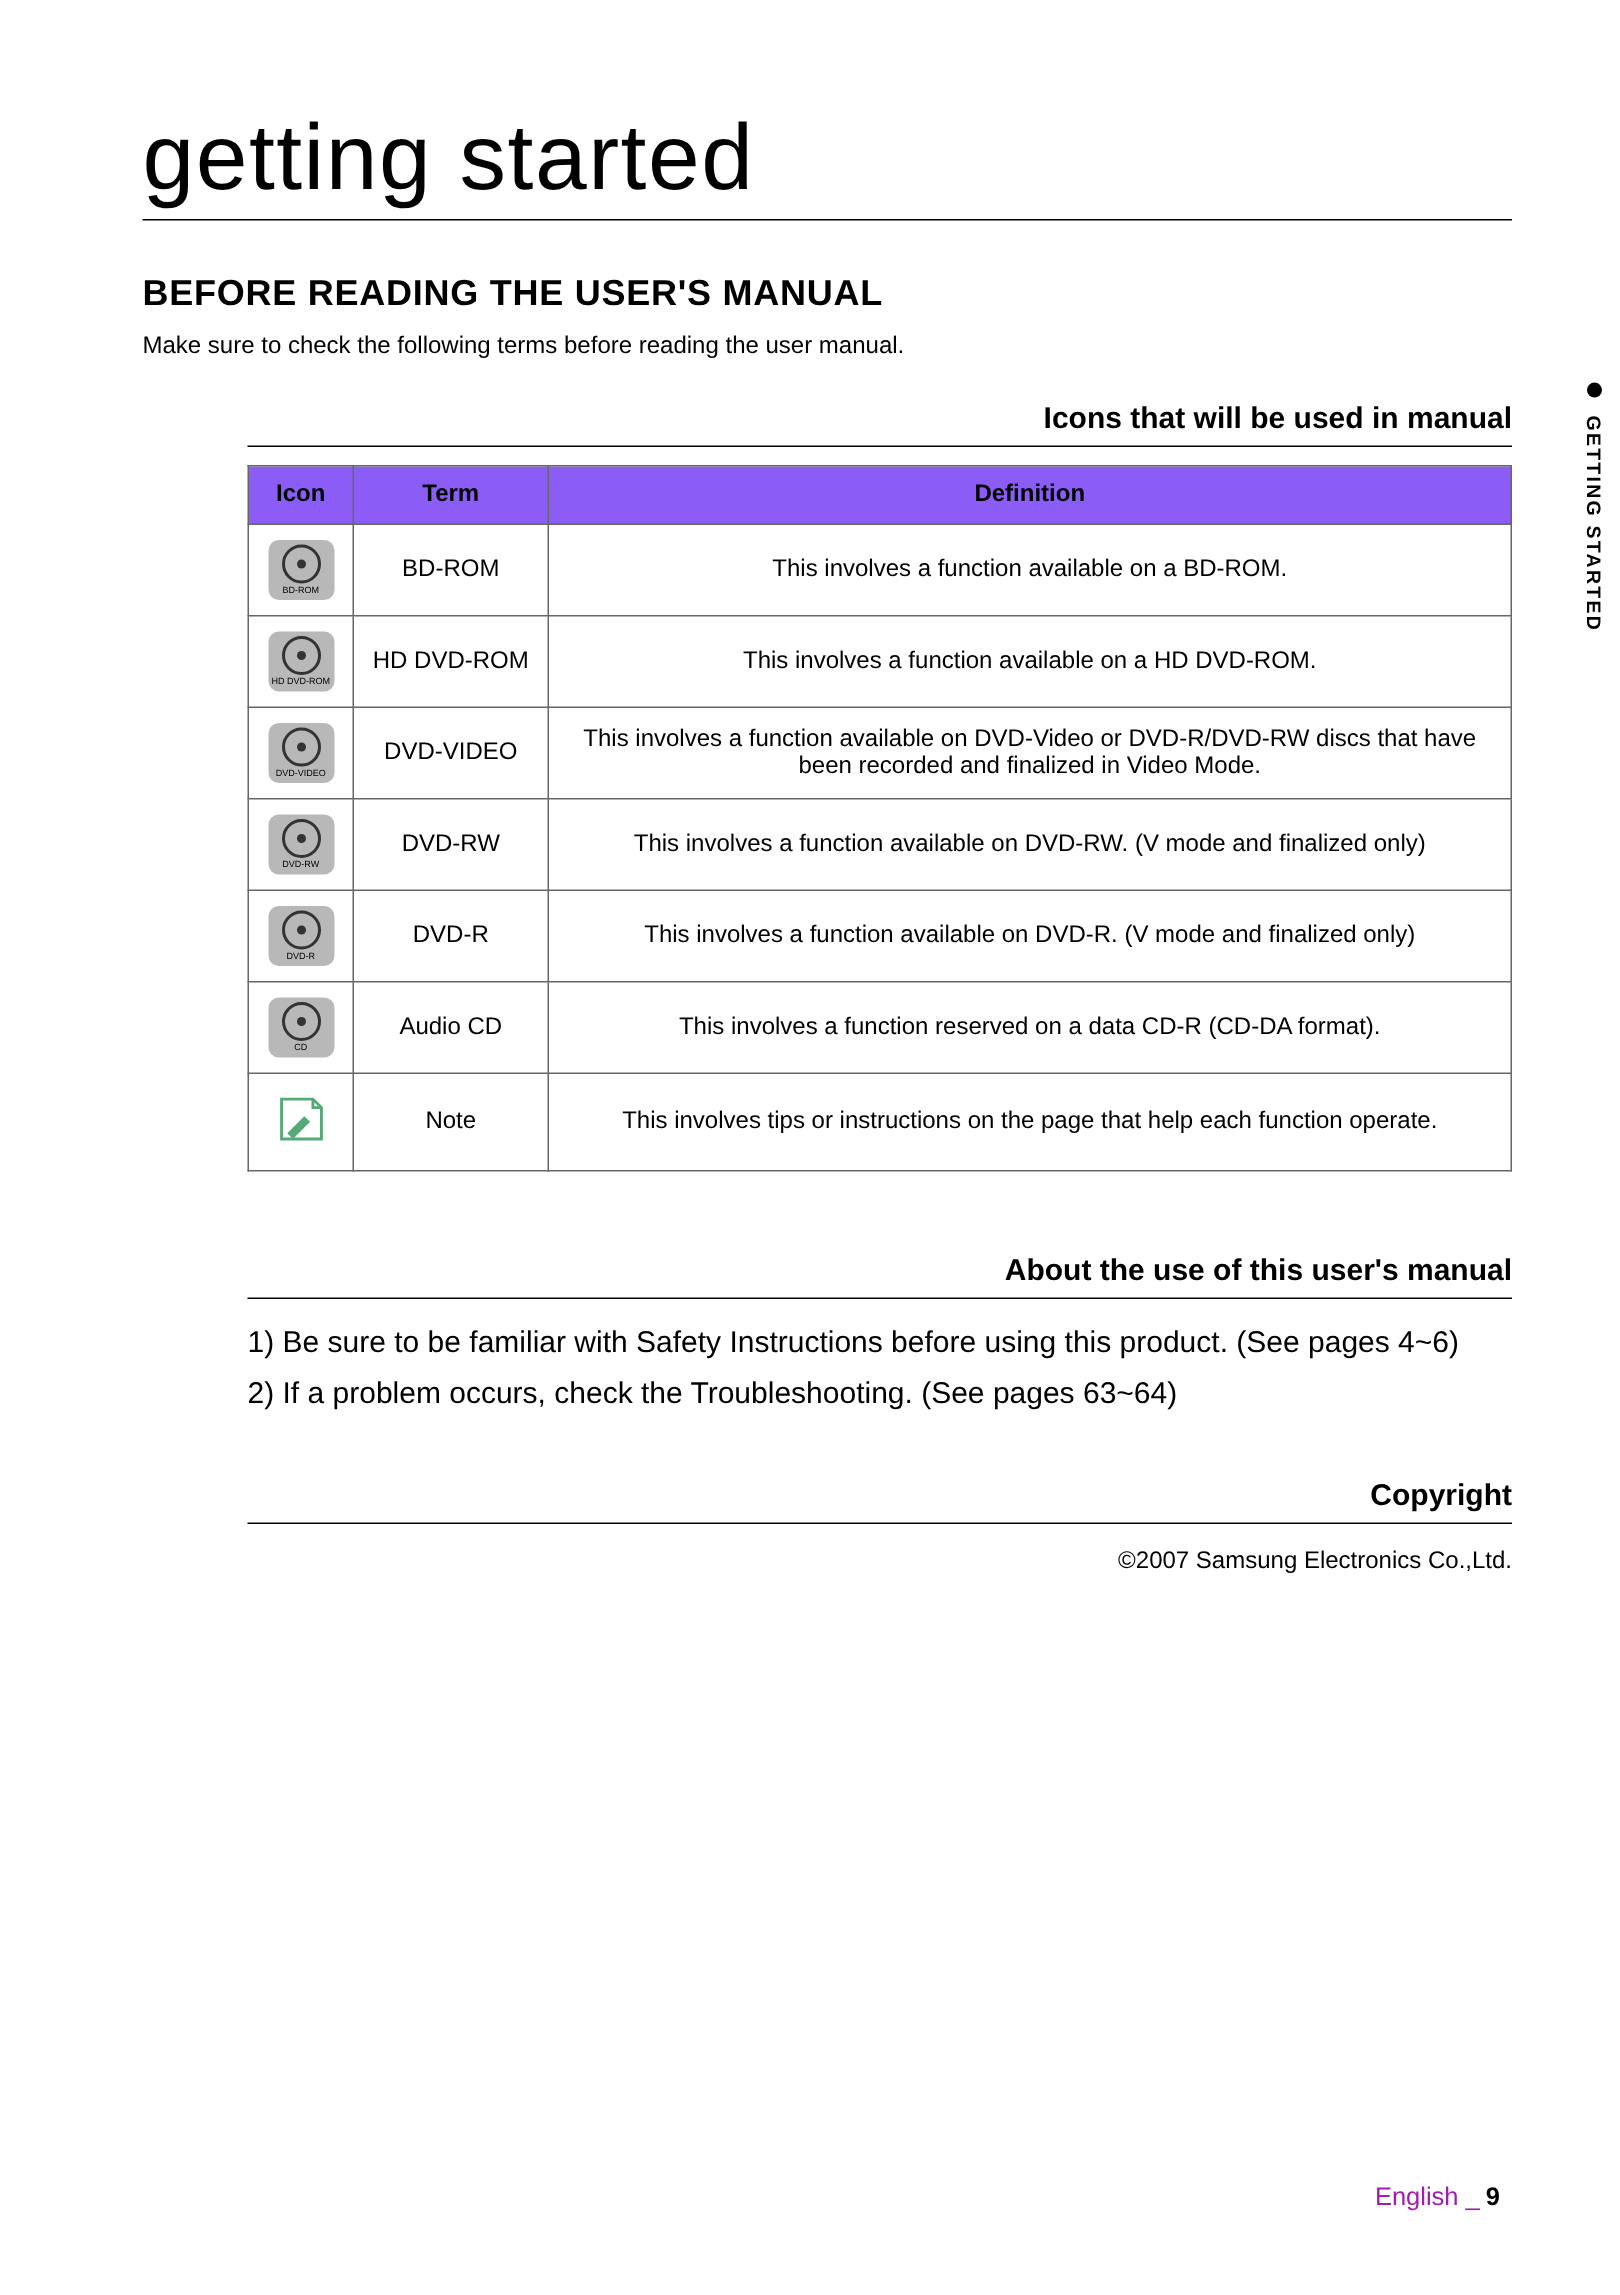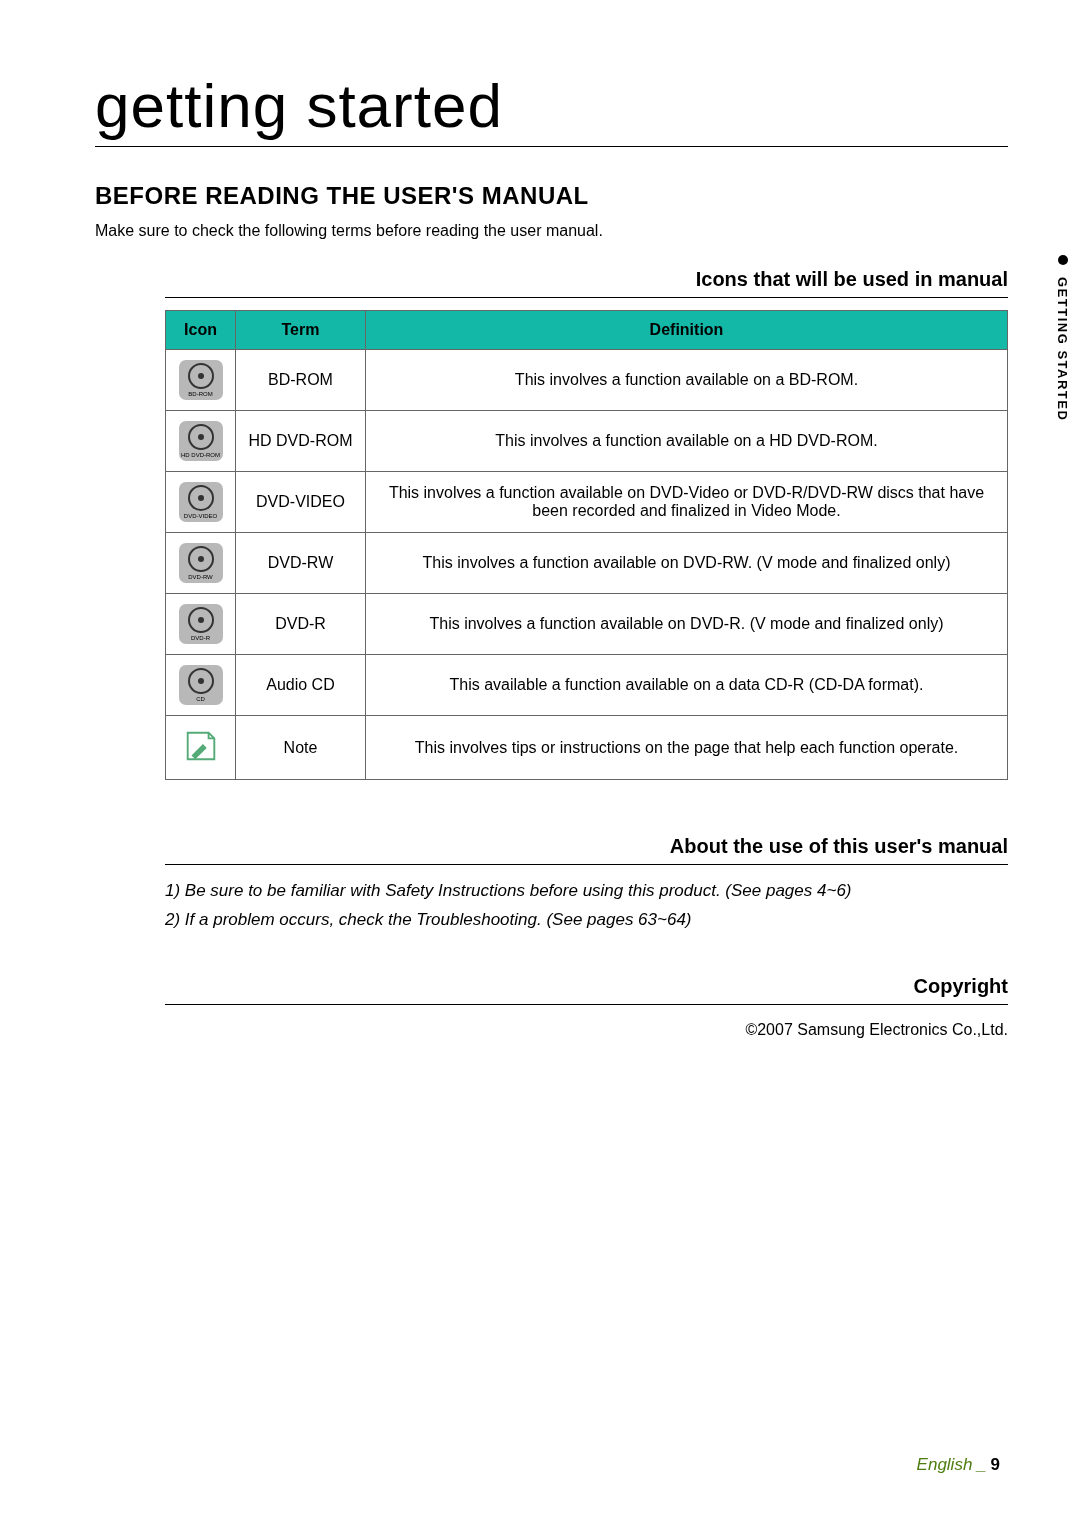--- a/index.html
+++ b/index.html
@@ -51,21 +51,21 @@
       margin-bottom: 55px;
     }
     .icon-table th, .icon-table td {
       border: 1px solid #666;
       padding: 10px 10px;
       text-align: center;
       font-size: 16px;
       vertical-align: middle;
     }
     .icon-table th {
-      background: #14b8a6;
+      background: #8b5cf6;
       font-weight: bold;
     }
     .icon-table .col-icon { width: 70px; text-align: center; }
     .icon-table .col-term { width: 130px; }
     .disc-icon {
       display: inline-flex;
       flex-direction: column;
       align-items: center;
       justify-content: center;
       width: 44px;
@@ -100,23 +100,22 @@
       height: 40px;
       background: #fff;
     }
     .note-icon svg { width: 38px; height: 38px; }
     .about-list {
       list-style: none;
       margin-left: 70px;
       margin-bottom: 40px;
     }
     .about-list li {
-      font-size: 17px;
+      font-size: 20px;
       line-height: 1.7;
-      font-style: italic;
     }
     .copyright-text {
       font-size: 16px;
       margin-left: 70px;
       line-height: 1.6;
       text-align: right;
     }
     .copyright-text p { margin-bottom: 6px; }
     .side-tab {
       position: absolute;
@@ -139,21 +138,21 @@
       font-size: 13px;
       font-weight: bold;
       letter-spacing: 1.5px;
     }
     .footer {
       position: absolute;
       bottom: 55px;
       right: 80px;
       font-size: 17px;
     }
-    .footer .lang { color: #4d7c0f; font-style: italic; margin-right: 4px; }
+    .footer .lang { color: #a21caf; margin-right: 4px; }
     .footer .pnum { font-weight: bold; }
   </style>
 </head>
 <body>
 
 <div class="page">
   <h1 class="page-title">getting started</h1>
 
   <h2 class="section-title">BEFORE READING THE USER'S MANUAL</h2>
   <p class="intro-text">Make sure to check the following terms before reading the user manual.</p>
@@ -208,21 +207,21 @@
             </span></td>
         <td>DVD-R</td>
         <td>This involves a function available on DVD-R. (V mode and finalized only)</td>
       </tr>
       <tr>
         <td class="col-icon"><span class="disc-icon">
               <span class="disc-shape"></span>
               <span>CD</span>
             </span></td>
         <td>Audio CD</td>
-        <td>This available a function available on a data CD-R (CD-DA format).</td>
+        <td>This involves a function reserved on a data CD-R (CD-DA format).</td>
       </tr>
       <tr>
         <td class="col-icon">
           <span class="note-icon">
             <svg viewBox="0 0 40 40">
                 <path d="M6 6 L28 6 L34 12 L34 34 L6 34 Z M28 6 L28 12 L34 12" fill="none" stroke="#5a7" stroke-width="2"></path>
                 <path d="M10 30 L22 18 L26 22 L14 34" fill="#5a7"></path>
               </svg>
           </span>
         </td>

